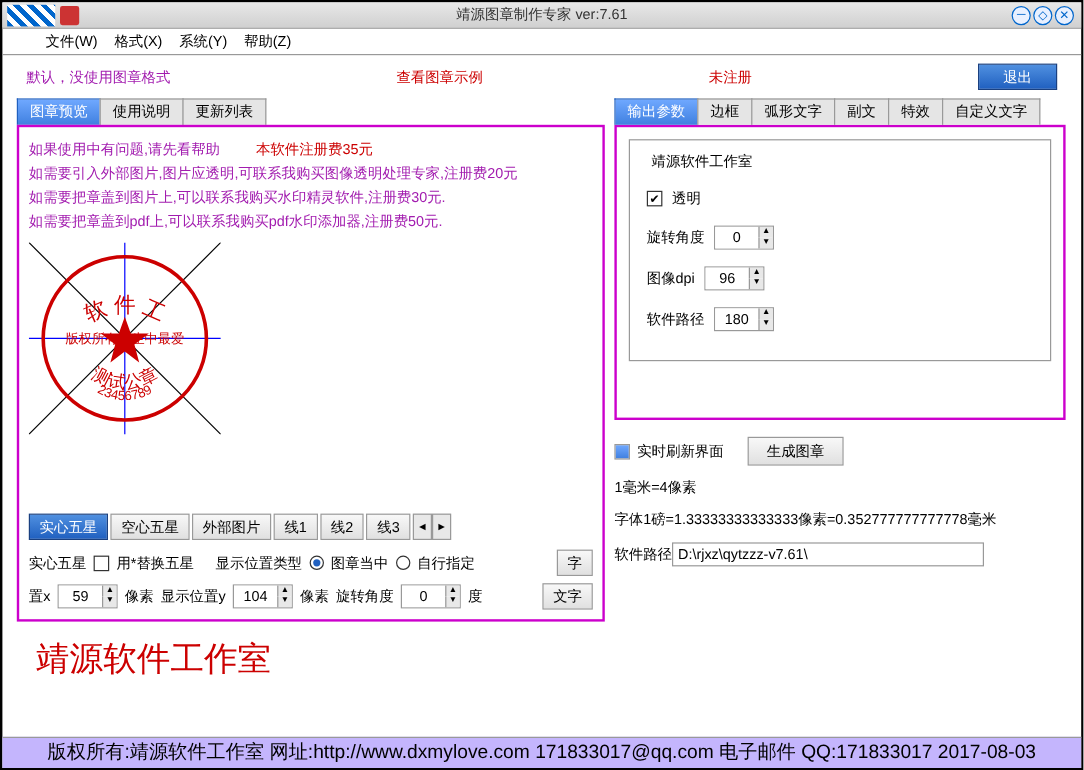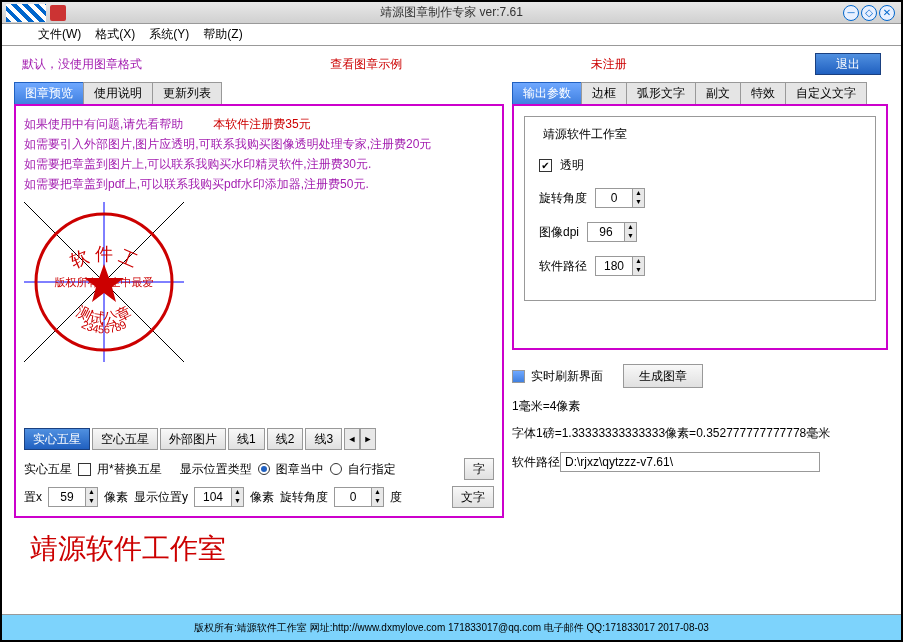--- a/index.html
+++ b/index.html
@@ -44,21 +44,21 @@
 .fieldset-title { margin-top: -18px; background: #fff; display: inline-block; padding: 0 4px; }
 .param-row { display: flex; align-items: center; gap: 8px; margin: 14px 0; }
 .checkbox { width: 13px; height: 13px; border: 1px solid #333; display: inline-flex; align-items: center; justify-content: center; font-size: 10px; }
 .right-lower { margin-top: 14px; }
 .gen-row { display: flex; align-items: center; gap: 20px; }
 .gen-btn { width: 80px; height: 24px; border: 1px solid #999; background: linear-gradient(#f8f8f8, #e0e0e0); cursor: pointer; display: flex; align-items: center; justify-content: center; }
 .info-line { margin-top: 10px; font-size: 12px; }
 .path-row { display: flex; align-items: center; gap: 0; margin-top: 10px; }
 .path-input { border: 1px solid #999; height: 20px; padding: 0 4px; width: 260px; font-size: 12px; }
 .studio { color: #cc0000; font-size: 28px; font-family: SimSun; padding: 12px 28px; }
-.footer { position: absolute; bottom: 0; left: 0; right: 0; height: 26px; border-top: 1px solid #999; background: #7dd3fc; display: flex; align-items: center; justify-content: center; font-size: 10px; }
+.footer { position: absolute; bottom: 0; left: 0; right: 0; height: 26px; border-top: 1px solid #999; background: #c4b5fd; display: flex; align-items: center; justify-content: center; font-size: 16px; }
 .scroll-arrows { display: flex; gap: 0; }
 .scroll-arrow { width: 16px; height: 22px; border: 1px solid #999; background: #e8e8e8; display: flex; align-items: center; justify-content: center; cursor: pointer; font-size: 9px; }
 .radio { width: 12px; height: 12px; border: 1px solid #333; border-radius: 50%; display: inline-flex; align-items: center; justify-content: center; }
 .radio.checked::after { content: ""; width: 6px; height: 6px; background: #2060c0; border-radius: 50%; }
 .sq-check { width: 13px; height: 13px; border: 1px solid #999; background: linear-gradient(#6fa8ff,#4080e0); display: inline-block; }
 </style>
 </head>
 <body>
 
 <div class="window">

